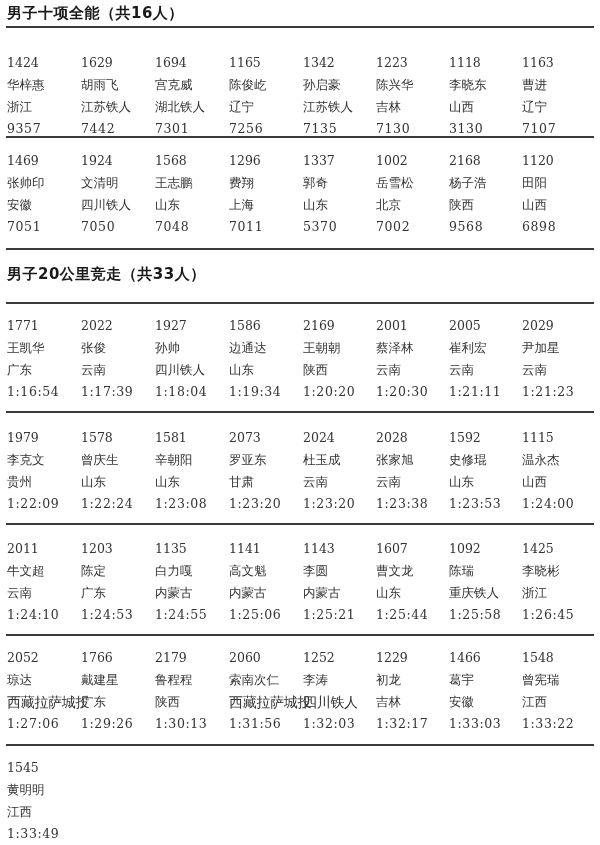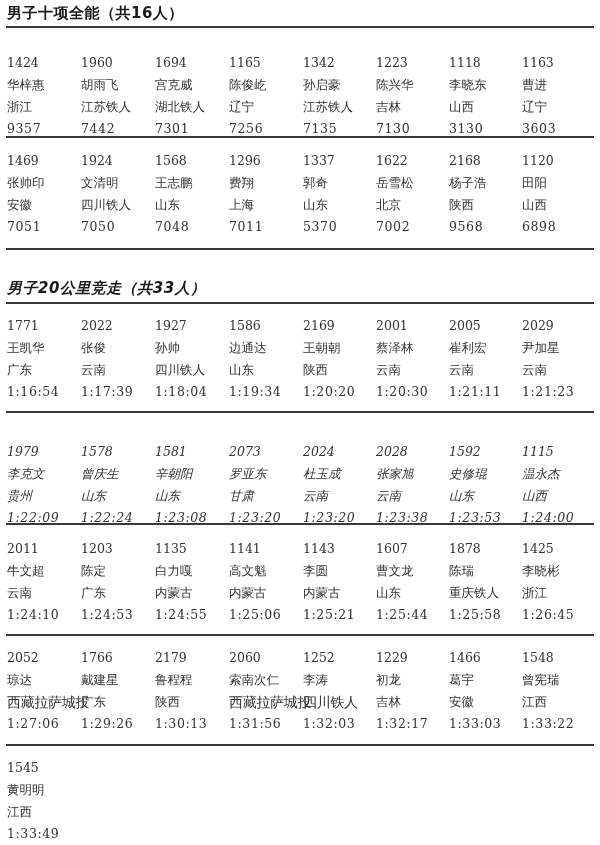--- a/index.html
+++ b/index.html
@@ -38,21 +38,21 @@
       <div class="section-title" style="top: 4px;">男子十项全能（共16人）</div>
       <div class="rule" style="top: 26px;"></div>
       <div class="block" style="top: 42px; margin-top: 13px;">
         <div class="cell" style="left: 7px;">
           <div class="bib">1424</div>
           <div class="name">华梓惠</div>
           <div class="team">浙江</div>
           <div class="result">9357</div>
         </div>
         <div class="cell" style="left: 81px;">
-          <div class="bib">1960</div>
+          <div class="bib">1629</div>
           <div class="name">胡雨飞</div>
           <div class="team">江苏铁人</div>
           <div class="result">7442</div>
         </div>
         <div class="cell" style="left: 155px;">
           <div class="bib">1694</div>
           <div class="name">宫克威</div>
           <div class="team">湖北铁人</div>
           <div class="result">7301</div>
         </div>
@@ -77,21 +77,21 @@
         <div class="cell" style="left: 449px;">
           <div class="bib">1118</div>
           <div class="name">李晓东</div>
           <div class="team">山西</div>
           <div class="result">3130</div>
         </div>
         <div class="cell" style="left: 522px;">
           <div class="bib">1163</div>
           <div class="name">曹进</div>
           <div class="team">辽宁</div>
-          <div class="result">3603</div>
+          <div class="result">7107</div>
         </div>
       </div>
       <div class="block" style="top: 153px;">
         <div class="cell" style="left: 7px;">
           <div class="bib">1469</div>
           <div class="name">张帅印</div>
           <div class="team">安徽</div>
           <div class="result">7051</div>
         </div>
         <div class="cell" style="left: 81px;">
@@ -112,21 +112,21 @@
           <div class="team">上海</div>
           <div class="result">7011</div>
         </div>
         <div class="cell" style="left: 303px;">
           <div class="bib">1337</div>
           <div class="name">郭奇</div>
           <div class="team">山东</div>
           <div class="result">5370</div>
         </div>
         <div class="cell" style="left: 376px;">
-          <div class="bib">1622</div>
+          <div class="bib">1002</div>
           <div class="name">岳雪松</div>
           <div class="team">北京</div>
           <div class="result">7002</div>
         </div>
         <div class="cell" style="left: 449px;">
           <div class="bib">2168</div>
           <div class="name">杨子浩</div>
           <div class="team">陕西</div>
           <div class="result">9568</div>
         </div>
@@ -134,21 +134,21 @@
           <div class="bib">1120</div>
           <div class="name">田阳</div>
           <div class="team">山西</div>
           <div class="result">6898</div>
         </div>
       </div>
       <div class="rule" style="top: 136px;"></div>
       <div class="rule" style="top: 248px;"></div>
     </div>
     <div class="section">
-      <div class="section-title" style="top: 279px; font-style: italic;">男子20公里竞走（共33人）</div>
+      <div class="section-title" style="top: 265px;">男子20公里竞走（共33人）</div>
       <div class="rule" style="top: 302px;"></div>
       <div class="block" style="top: 318px;">
         <div class="cell" style="left: 7px;">
           <div class="bib">1771</div>
           <div class="name">王凯华</div>
           <div class="team">广东</div>
           <div class="result">1:16:54</div>
         </div>
         <div class="cell" style="left: 81px;">
           <div class="bib">2022</div>
@@ -186,21 +186,21 @@
           <div class="team">云南</div>
           <div class="result">1:21:11</div>
         </div>
         <div class="cell" style="left: 522px;">
           <div class="bib">2029</div>
           <div class="name">尹加星</div>
           <div class="team">云南</div>
           <div class="result">1:21:23</div>
         </div>
       </div>
-      <div class="block" style="top: 444px; font-style: italic;">
+      <div class="block" style="top: 430px;">
         <div class="cell" style="left: 7px;">
           <div class="bib">1979</div>
           <div class="name">李克文</div>
           <div class="team">贵州</div>
           <div class="result">1:22:09</div>
         </div>
         <div class="cell" style="left: 81px;">
           <div class="bib">1578</div>
           <div class="name">曾庆生</div>
           <div class="team">山东</div>
@@ -274,21 +274,21 @@
           <div class="team">内蒙古</div>
           <div class="result">1:25:21</div>
         </div>
         <div class="cell" style="left: 376px;">
           <div class="bib">1607</div>
           <div class="name">曹文龙</div>
           <div class="team">山东</div>
           <div class="result">1:25:44</div>
         </div>
         <div class="cell" style="left: 449px;">
-          <div class="bib">1878</div>
+          <div class="bib">1092</div>
           <div class="name">陈瑞</div>
           <div class="team">重庆铁人</div>
           <div class="result">1:25:58</div>
         </div>
         <div class="cell" style="left: 522px;">
           <div class="bib">1425</div>
           <div class="name">李晓彬</div>
           <div class="team">浙江</div>
           <div class="result">1:26:45</div>
         </div>

